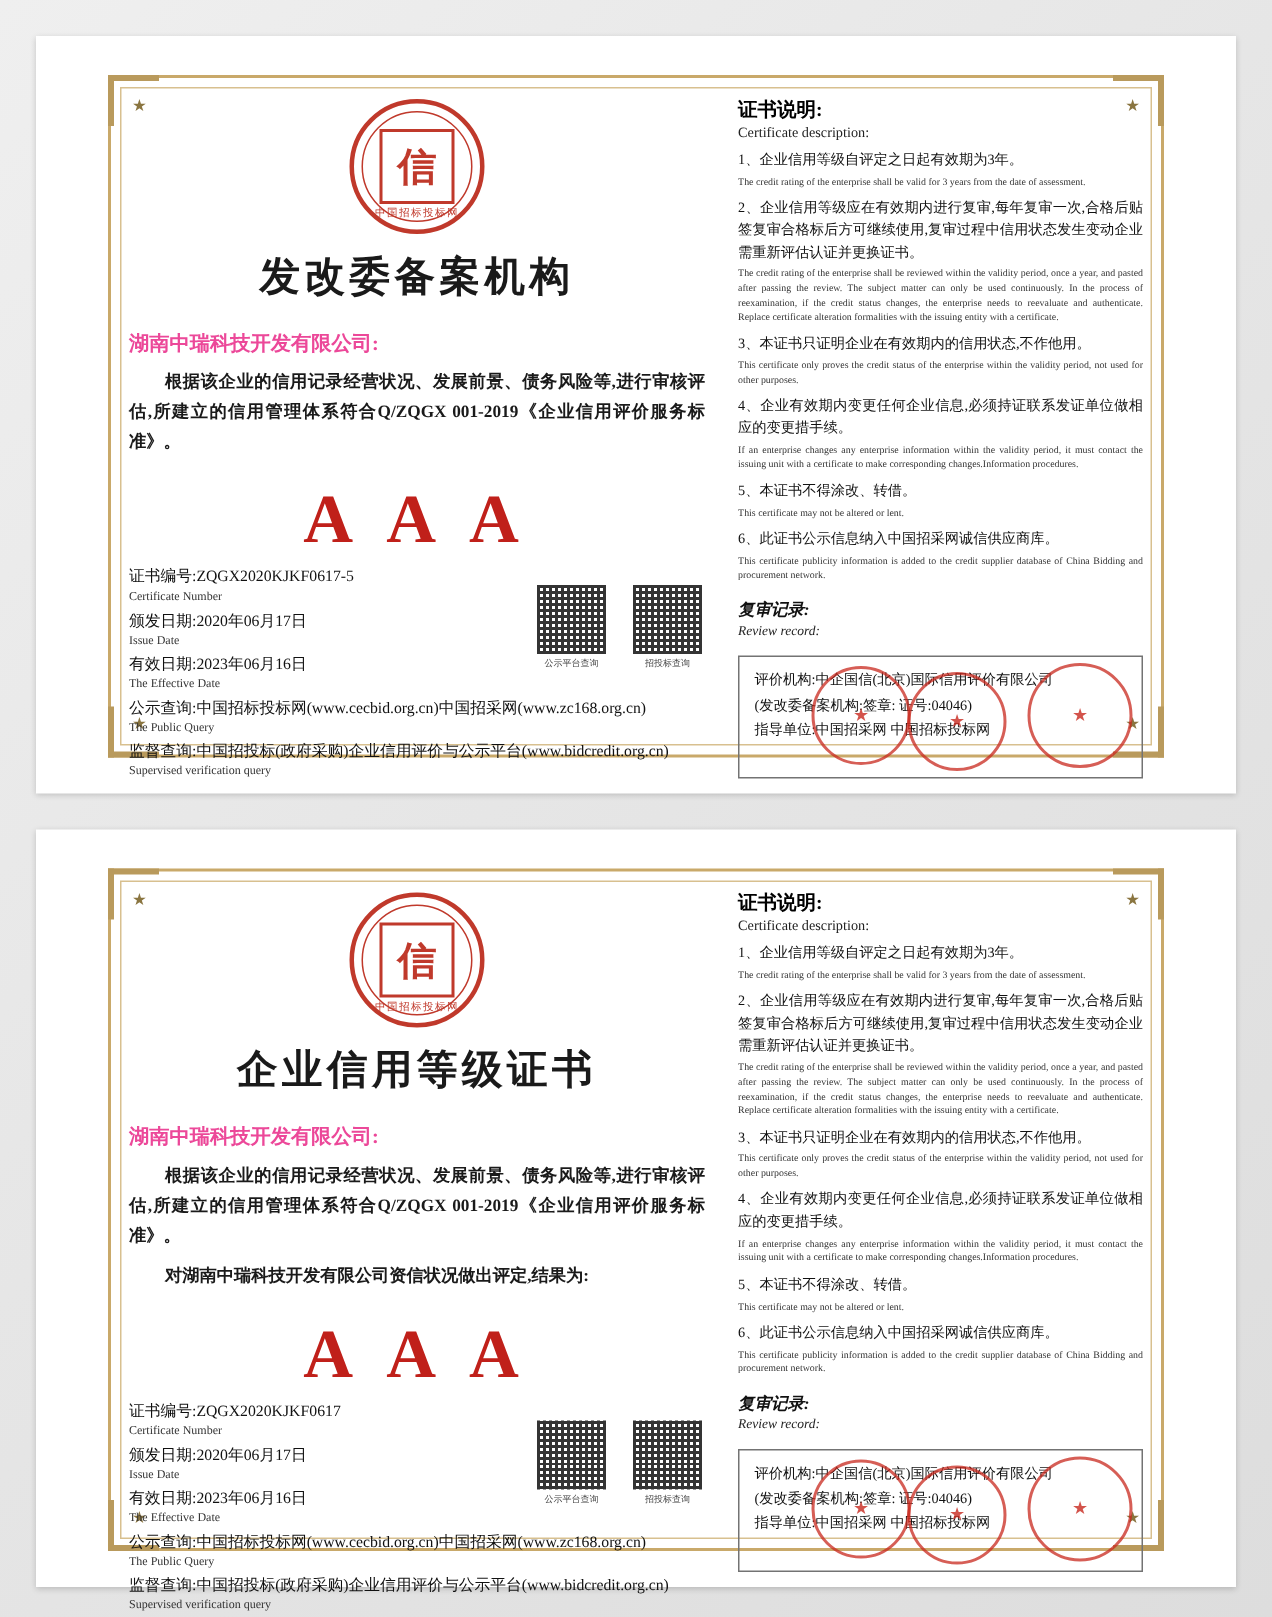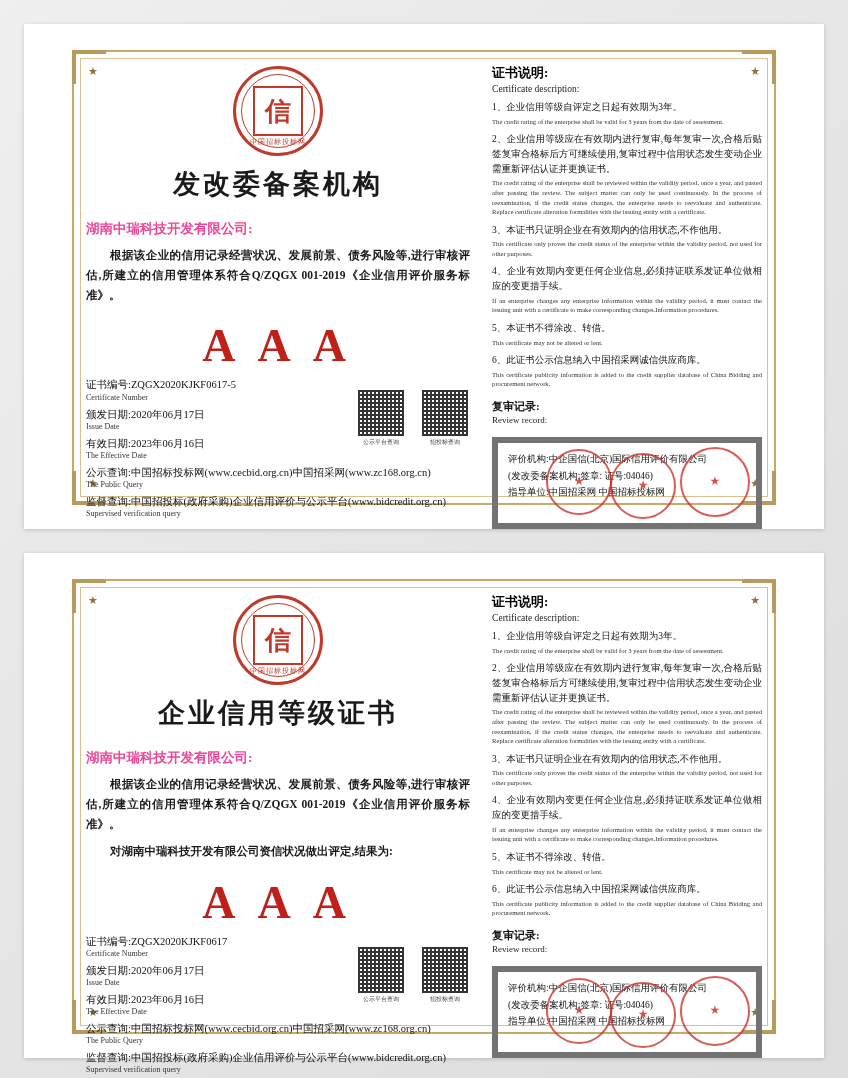--- a/index.html
+++ b/index.html
@@ -135,27 +135,27 @@
   }
   .qr-cap{font-size:6px;color:#444;margin-top:2px;}
 
   
   .rc-title{font-size:13px;font-weight:bold;color:#000000;}
   .rc-title-en{font-size:9.5px;color:#222;margin-top:2px;margin-bottom:6px;}
   .rc-item{margin-bottom:6px;}
   .rc-cn{font-size:9.5px;color:#111;line-height:1.55;text-align:justify;}
   .rc-en{font-size:6.6px;color:#333;line-height:1.45;text-align:justify;margin-top:2px;}
 
-  .review{margin-top:10px;}
+  .review{margin-top:10px;font-style:italic;}
   .review-cn{font-size:11px;font-weight:bold;color:#111;}
   .review-en{font-size:9px;color:#222;margin-top:1px;}
 
   .sign-box{
     margin-top:12px;
-    border:6px solid #737373;
+    border:1px solid #737373;
     padding:8px 15px 10px 10px;
     position:relative;
     min-height:62px;
   }
   .sign-line{font-size:9.5px;color:#111;line-height:1.75;}
   .red-seal{
     position:absolute;
     border:2px solid rgba(200,40,30,.75);
     border-radius:50%;
     color:rgba(200,40,30,.8);

